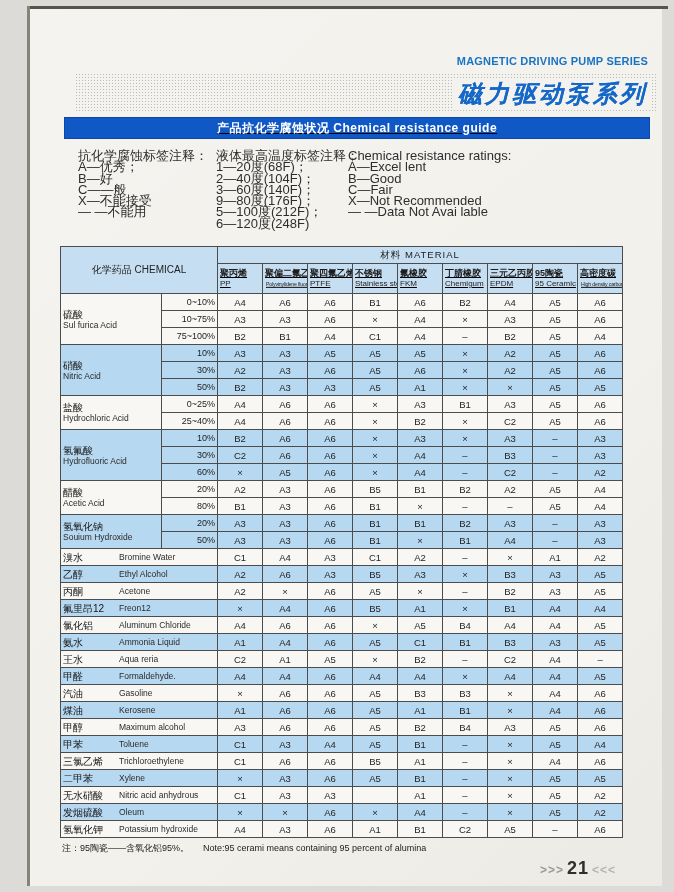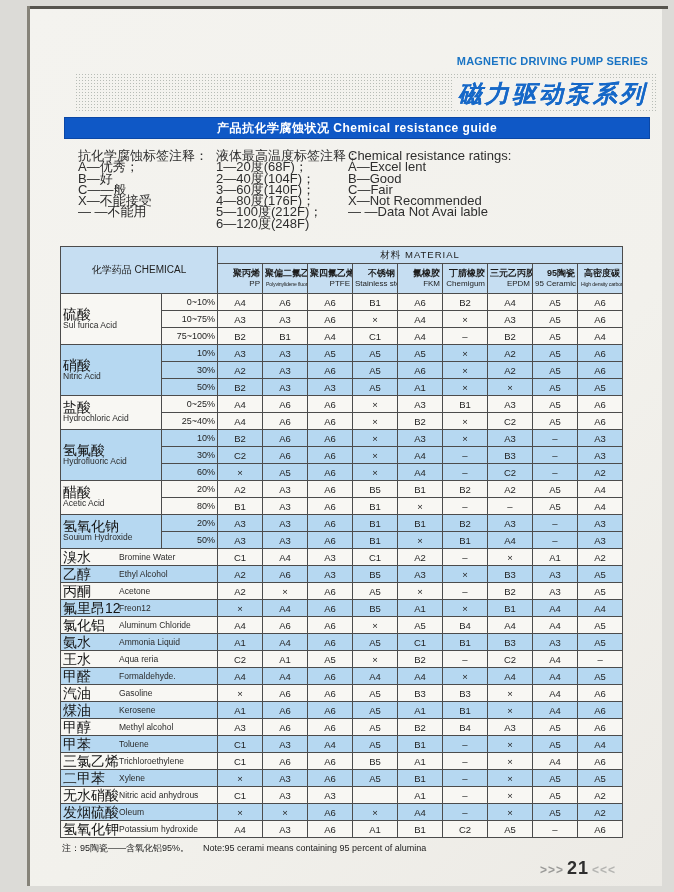--- a/index.html
+++ b/index.html
@@ -27,21 +27,21 @@
   }
   .series-zh{
     position:absolute;top:5px;right:6px;
     color:#1668c8;font-size:24px;font-weight:bold;font-style:italic;
     letter-spacing:3px;text-shadow:0 0 .4px #1668c8;
     background:linear-gradient(#f3f2ee,#f3f2ee);padding:0 4px;
   }
   .title-bar{
     position:absolute;left:34px;top:108px;width:586px;height:22px;
     background:#0f58c6;border:1px solid #0b47a5;box-sizing:border-box;
-    display:flex;align-items:center;justify-content:center;
+    display:flex;align-items:center;justify-content:center;text-decoration:underline;
   }
   .title-bar span{color:#ffffff;font-size:12px;font-weight:bold;letter-spacing:.5px;}
   
   .legend{position:absolute;left:0;top:141px;width:632px;height:92px;}
   .legend-col{position:absolute;top:0;font-size:13px;color:#2e2e2e;line-height:11.3px;}
   .legend-col .legend-title{margin-bottom:0px;}
   .lc1{left:48px;} .lc2{left:186px;} .lc3{left:318px;} .lc4{left:440px;}
   
   .tbl-wrap{position:absolute;left:30px;top:237px;}
   table.resist{
@@ -53,29 +53,29 @@
     padding:0 2px;overflow:hidden;white-space:nowrap;
   }
   th.chem-h{
     background:#c6def2;font-size:10px;font-weight:normal;color:#222;
     text-align:center;height:47px;
   }
   th.mat-span{
     background:#c6def2;font-size:9.5px;font-weight:normal;color:#222;
     text-align:center;height:17px;letter-spacing:1px;
   }
-  th.mat{background:#c6def2;height:30px;text-align:right;font-weight:normal;}
+  th.mat{background:#c6def2;height:30px;text-align:left;font-weight:normal;text-decoration:underline;}
   th.mat .mzh{font-size:9px;color:#1c1c1c;font-weight:bold;line-height:11px;}
   th.mat .men{font-size:8px;color:#222;line-height:10px;}
   th.mat .men.tiny{font-size:5.5px;transform:scale(.95);letter-spacing:-.2px;}
   td{height:17px;font-size:9.5px;color:#1f1f1f;}
   td.val{text-align:center;}
   td.conc{text-align:right;border-left:none;padding-right:5px;font-size:9px;color:#222;}
   td.chem{border-right:none;padding-left:5px;vertical-align:middle;}
-  td.chem .zh{display:block;font-size:14px;color:#151515;line-height:11px;}
+  td.chem .zh{display:block;font-size:10px;color:#151515;line-height:11px;}
   td.chem .en{display:block;font-size:8.5px;color:#2b2b2b;line-height:10px;}
   td.chem.single{border-right:1px solid #4c4c4c;}
   td.chem.single .zh{display:inline-block;width:56px;vertical-align:middle;}
   td.chem.single .en{display:inline-block;vertical-align:middle;}
   tr.white td{background:#f8f7f3;}
   tr.blue td{background:#b6d8f1;}
   tr.gstart td{border-top:1.3px solid #2f2f2f;}
   
   .note{position:absolute;left:32px;top:833px;font-size:9px;color:#222;}
   .note .zh{margin-right:14px;}
@@ -112,21 +112,21 @@
           <div class="legend-line">X—不能接受</div>
           <div class="legend-line">— —不能用</div>
         </div>
     </div>
     <div class="legend-col lc2">
       <div class="legend-title">液体最高温度标签注释；</div>
       <div>
           <div class="legend-line">1—20度(68F)；</div>
           <div class="legend-line">2—40度(104F)；</div>
           <div class="legend-line">3—60度(140F)；</div>
-          <div class="legend-line">4—80度(176F)；</div>
+          <div class="legend-line">9—80度(176F)；</div>
           <div class="legend-line">5—100度(212F)；</div>
           <div class="legend-line">6—120度(248F)</div>
         </div>
     </div>
     <div class="legend-col lc3">
       <div class="legend-title">Chemical resistance ratings:</div>
       <div>
           <div class="legend-line">A—Excel lent</div>
           <div class="legend-line">B—Good</div>
           <div class="legend-line">C—Fair</div>
@@ -514,21 +514,21 @@
             <td class="val">A6</td>
             <td class="val">A6</td>
             <td class="val">A5</td>
             <td class="val">A1</td>
             <td class="val">B1</td>
             <td class="val">×</td>
             <td class="val">A4</td>
             <td class="val">A6</td>
           </tr>
           <tr class="white gstart">
-            <td class="chem single" rowspan="1" colspan="2"><span class="zh">甲醇</span><span class="en">Methyl alcohol</span></td>
+            <td class="chem single" rowspan="1" colspan="2"><span class="zh">甲醇</span><span class="en">Maximum alcohol</span></td>
             <td class="val">A3</td>
             <td class="val">A6</td>
             <td class="val">A6</td>
             <td class="val">A5</td>
             <td class="val">B2</td>
             <td class="val">B4</td>
             <td class="val">A3</td>
             <td class="val">A5</td>
             <td class="val">A6</td>
           </tr>

